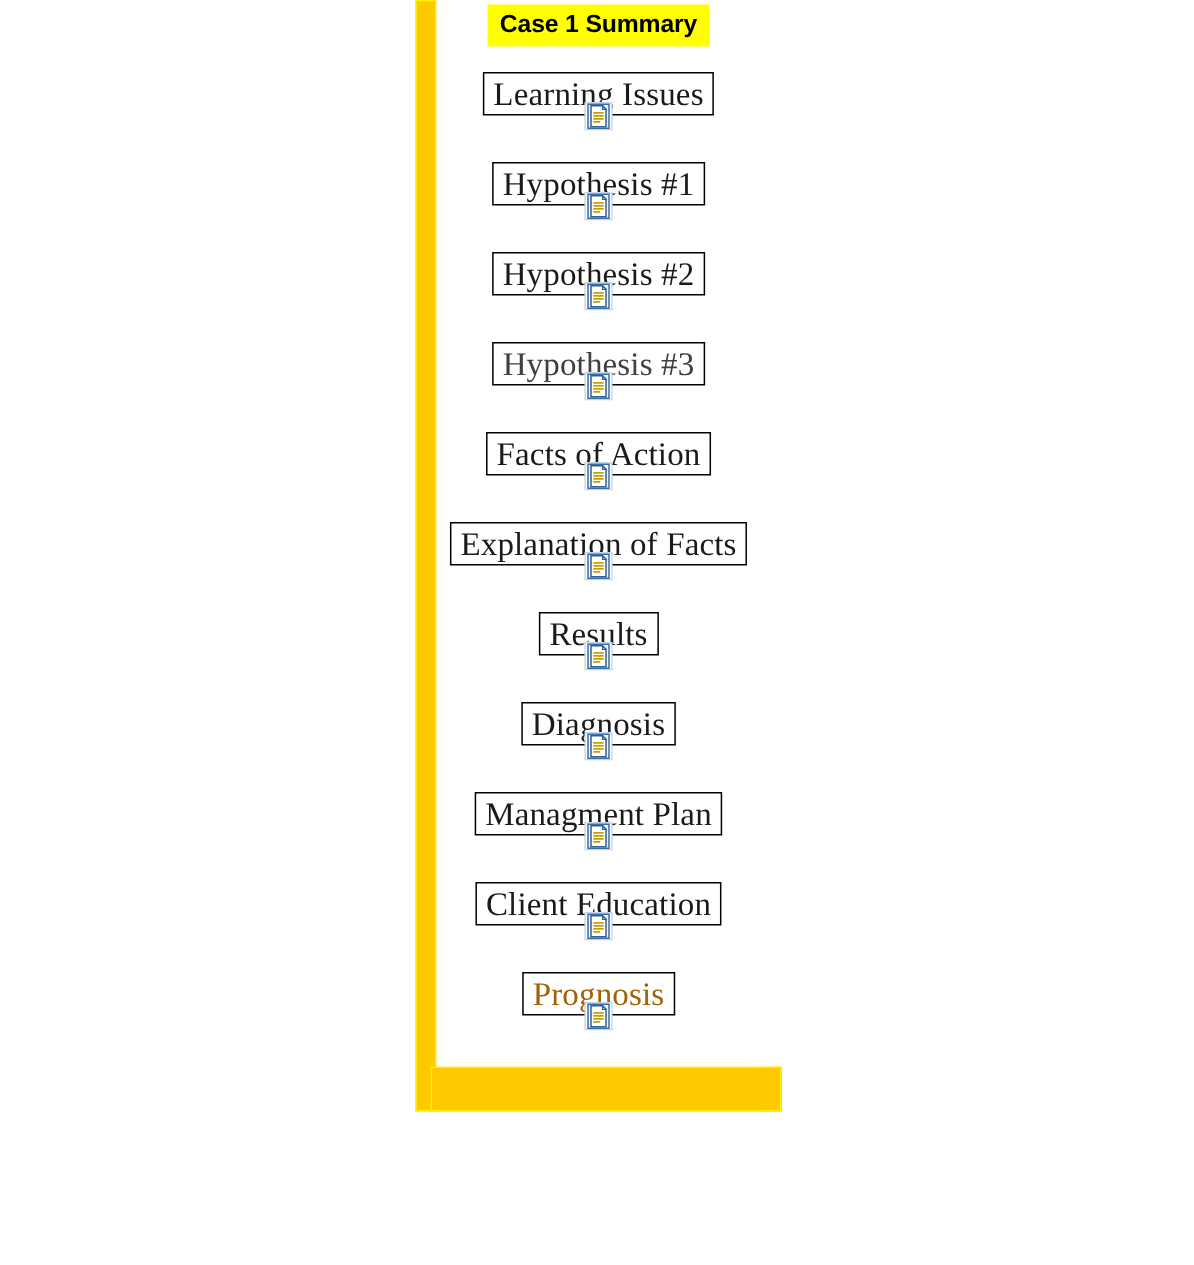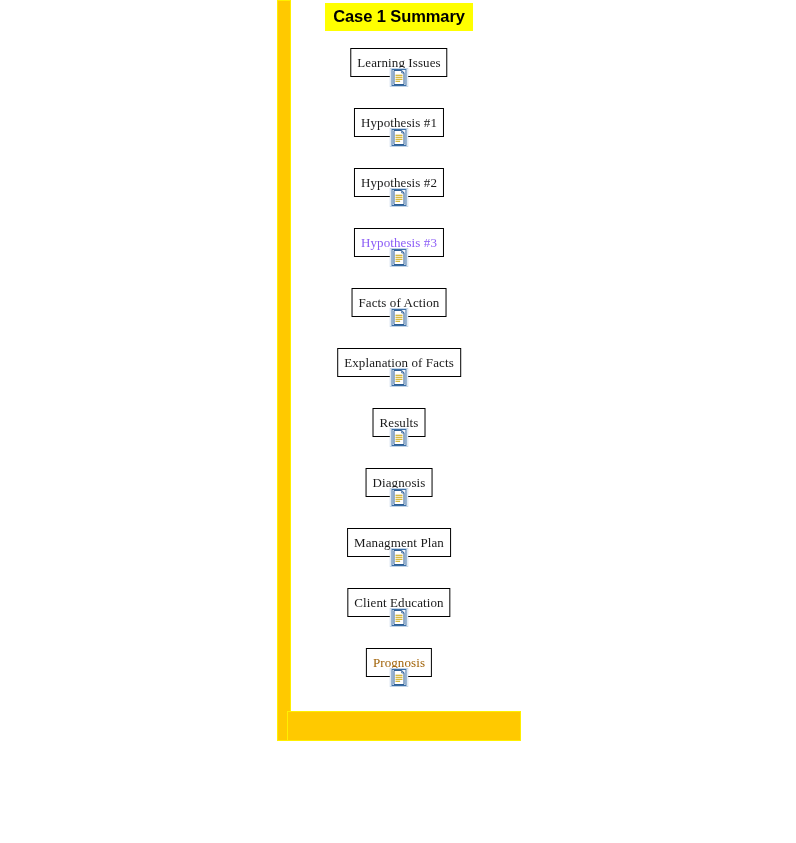--- a/index.html
+++ b/index.html
@@ -101,21 +101,21 @@
     box-sizing: border-box;
     height: 29px;
     padding: 0 6px;
     display: flex;
     align-items: center;
     justify-content: center;
     white-space: nowrap;
   }
   .node-label {
     font-family: "Liberation Serif", serif;
-    font-size: 13px;
+    font-size: 22px;
     line-height: 1;
     color: #1a1a1a;
     letter-spacing: 0.1px;
   }
 
   
   .doc-icon {
     position: absolute;
     left: 50%;
     top: 20px;
@@ -197,21 +197,21 @@
           <line x1="6.0" y1="9.2" x2="13.0" y2="9.2"></line>
           <line x1="6.0" y1="11.2" x2="13.0" y2="11.2"></line>
           <line x1="6.0" y1="13.2" x2="10.6" y2="13.2"></line>
         </g>
       </svg>
     </span>
   </div>
 
   <div class="node">
     <div class="node-box" style="border-color: rgb(0, 0, 0);">
-      <span class="node-label" style="color: #8b5cf6;">Hypothesis #3</span>
+      <span class="node-label" style="color: #404040;">Hypothesis #3</span>
     </div>
     <span class="doc-icon">
       <svg width="19" height="19" viewBox="0 0 19 19" xmlns="http://www.w3.org/2000/svg">
         <rect x="0.5" y="0.5" width="18" height="18" fill="#ffffff" stroke="#c3d4e8" stroke-width="1"></rect>
         <rect x="2.5" y="1.5" width="14" height="16" fill="#f2f6fb" stroke="#3a6ea5" stroke-width="1"></rect>
         <path d="M4.5 2.5 H12.2 L14.5 4.9 V16.5 H4.5 Z" fill="#ffffff" stroke="#2e5f96" stroke-width="1"></path>
         <path d="M12.2 2.5 L12.2 5.0 L14.5 5.0 Z" fill="#dbe6f2" stroke="#2e5f96" stroke-width="0.8"></path>
         <g stroke="#c8a000" stroke-width="1.1" stroke-linecap="butt">
           <line x1="6.0" y1="7.2" x2="13.0" y2="7.2"></line>
           <line x1="6.0" y1="9.2" x2="13.0" y2="9.2"></line>

